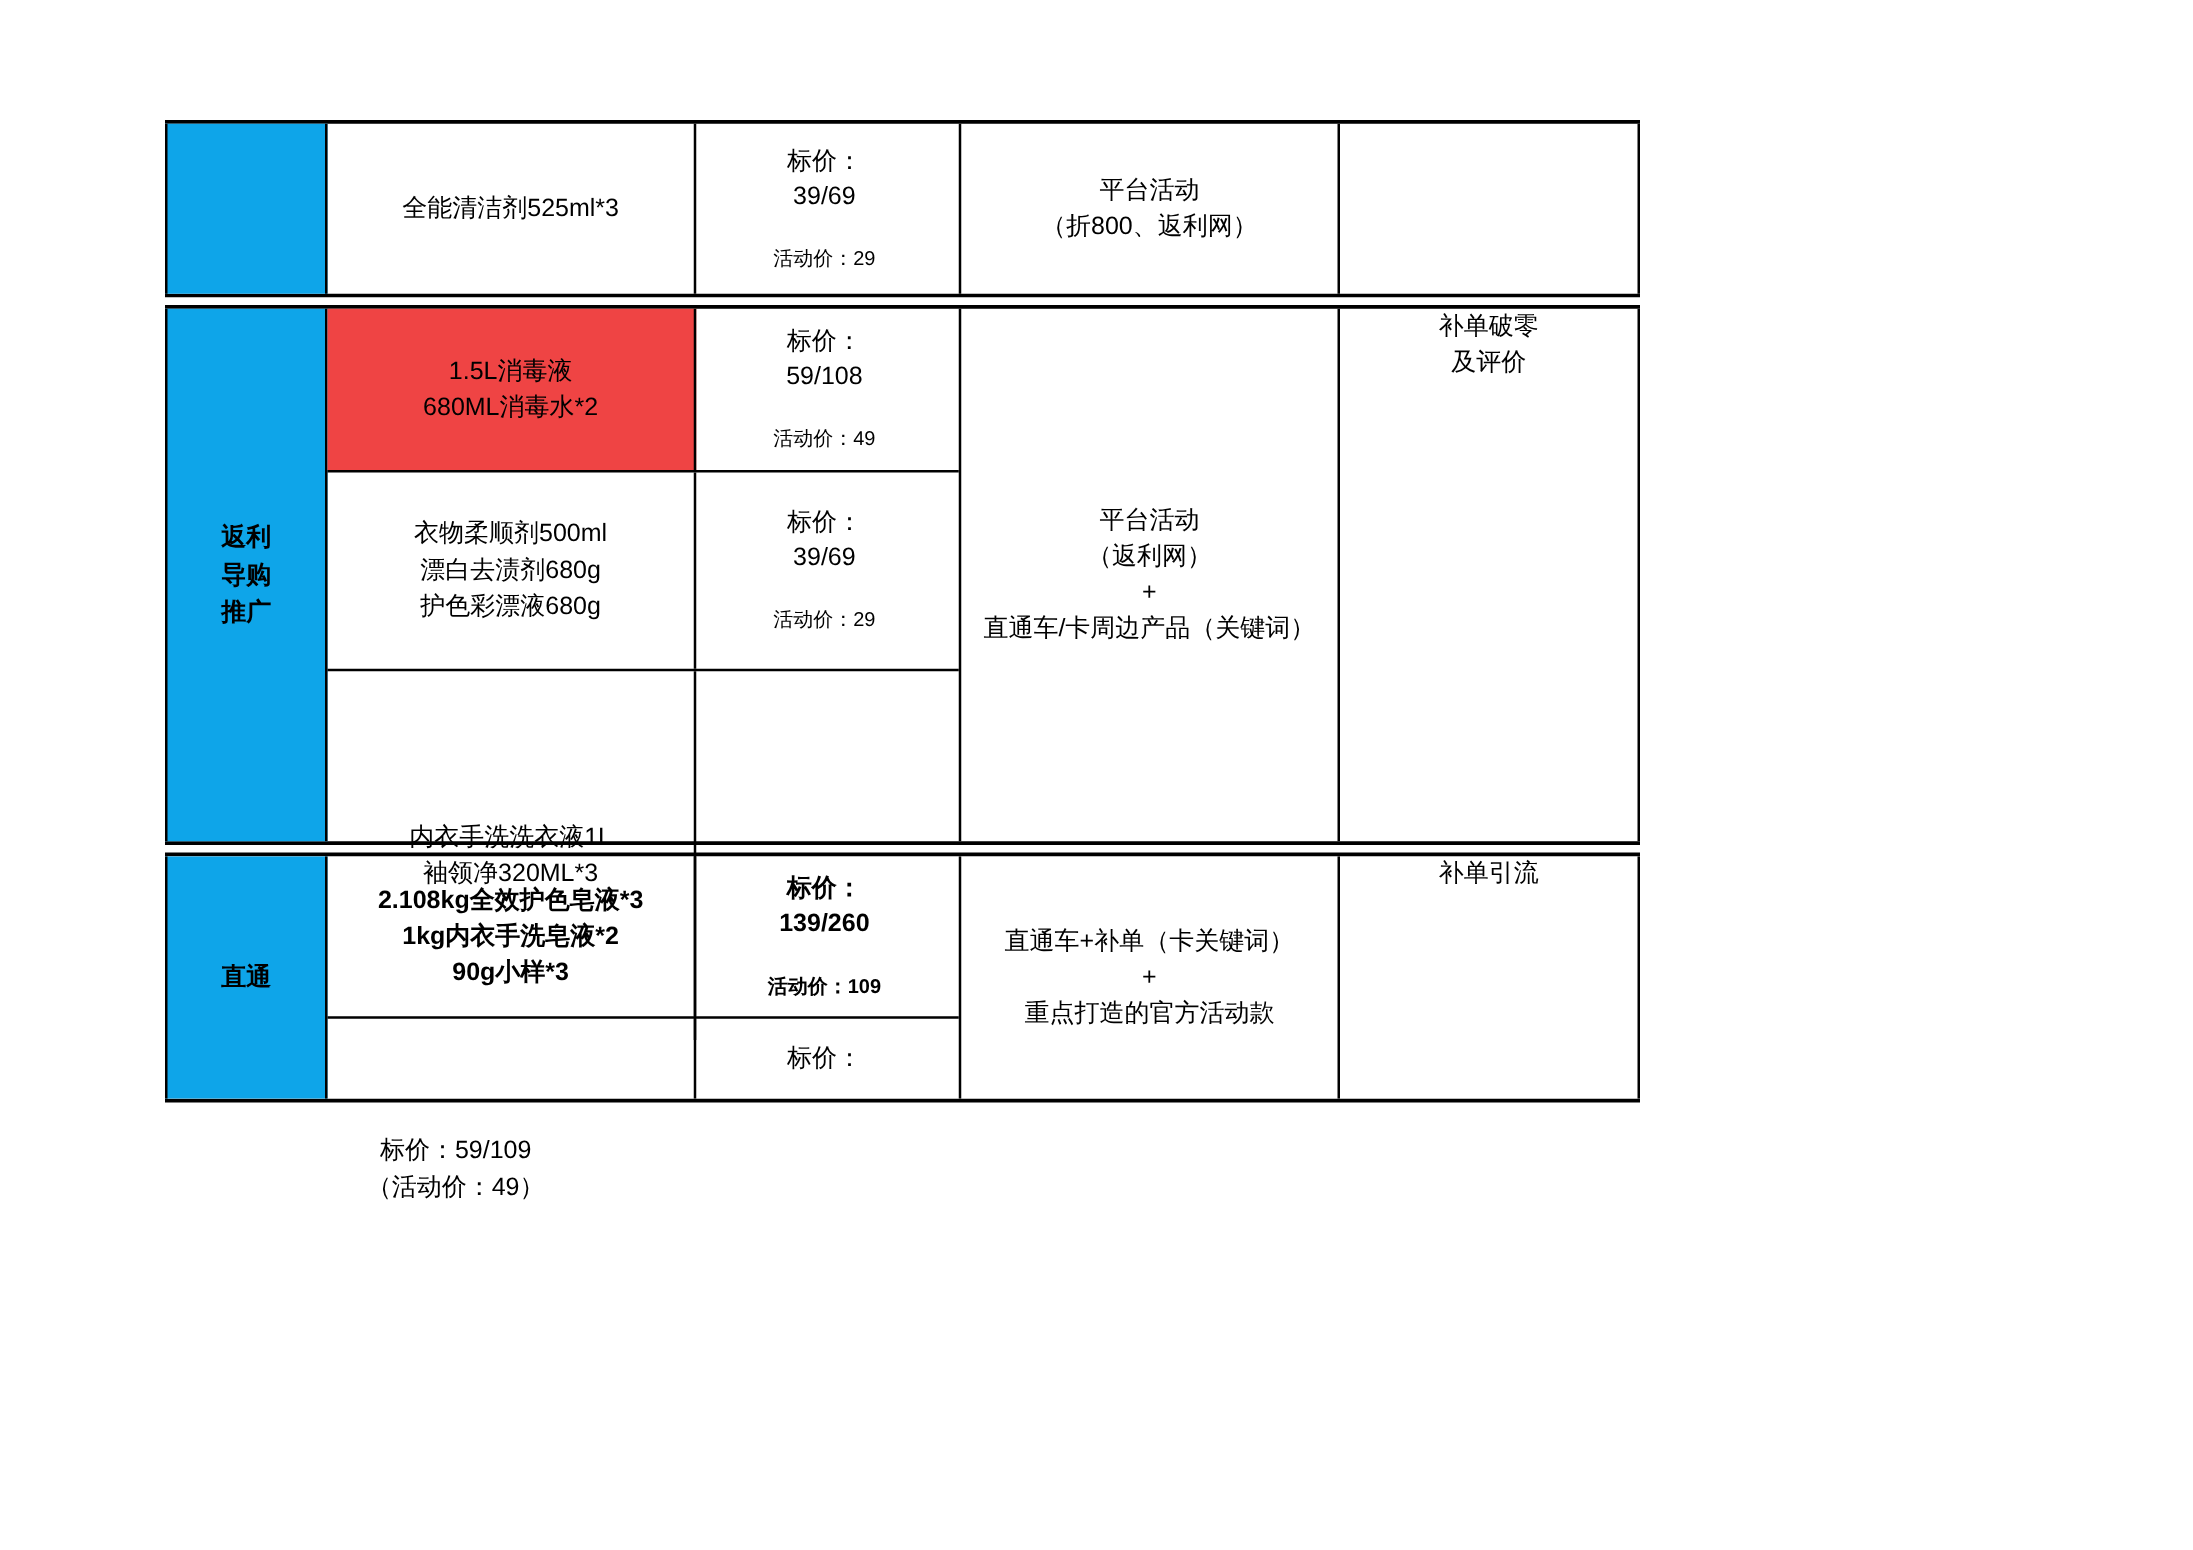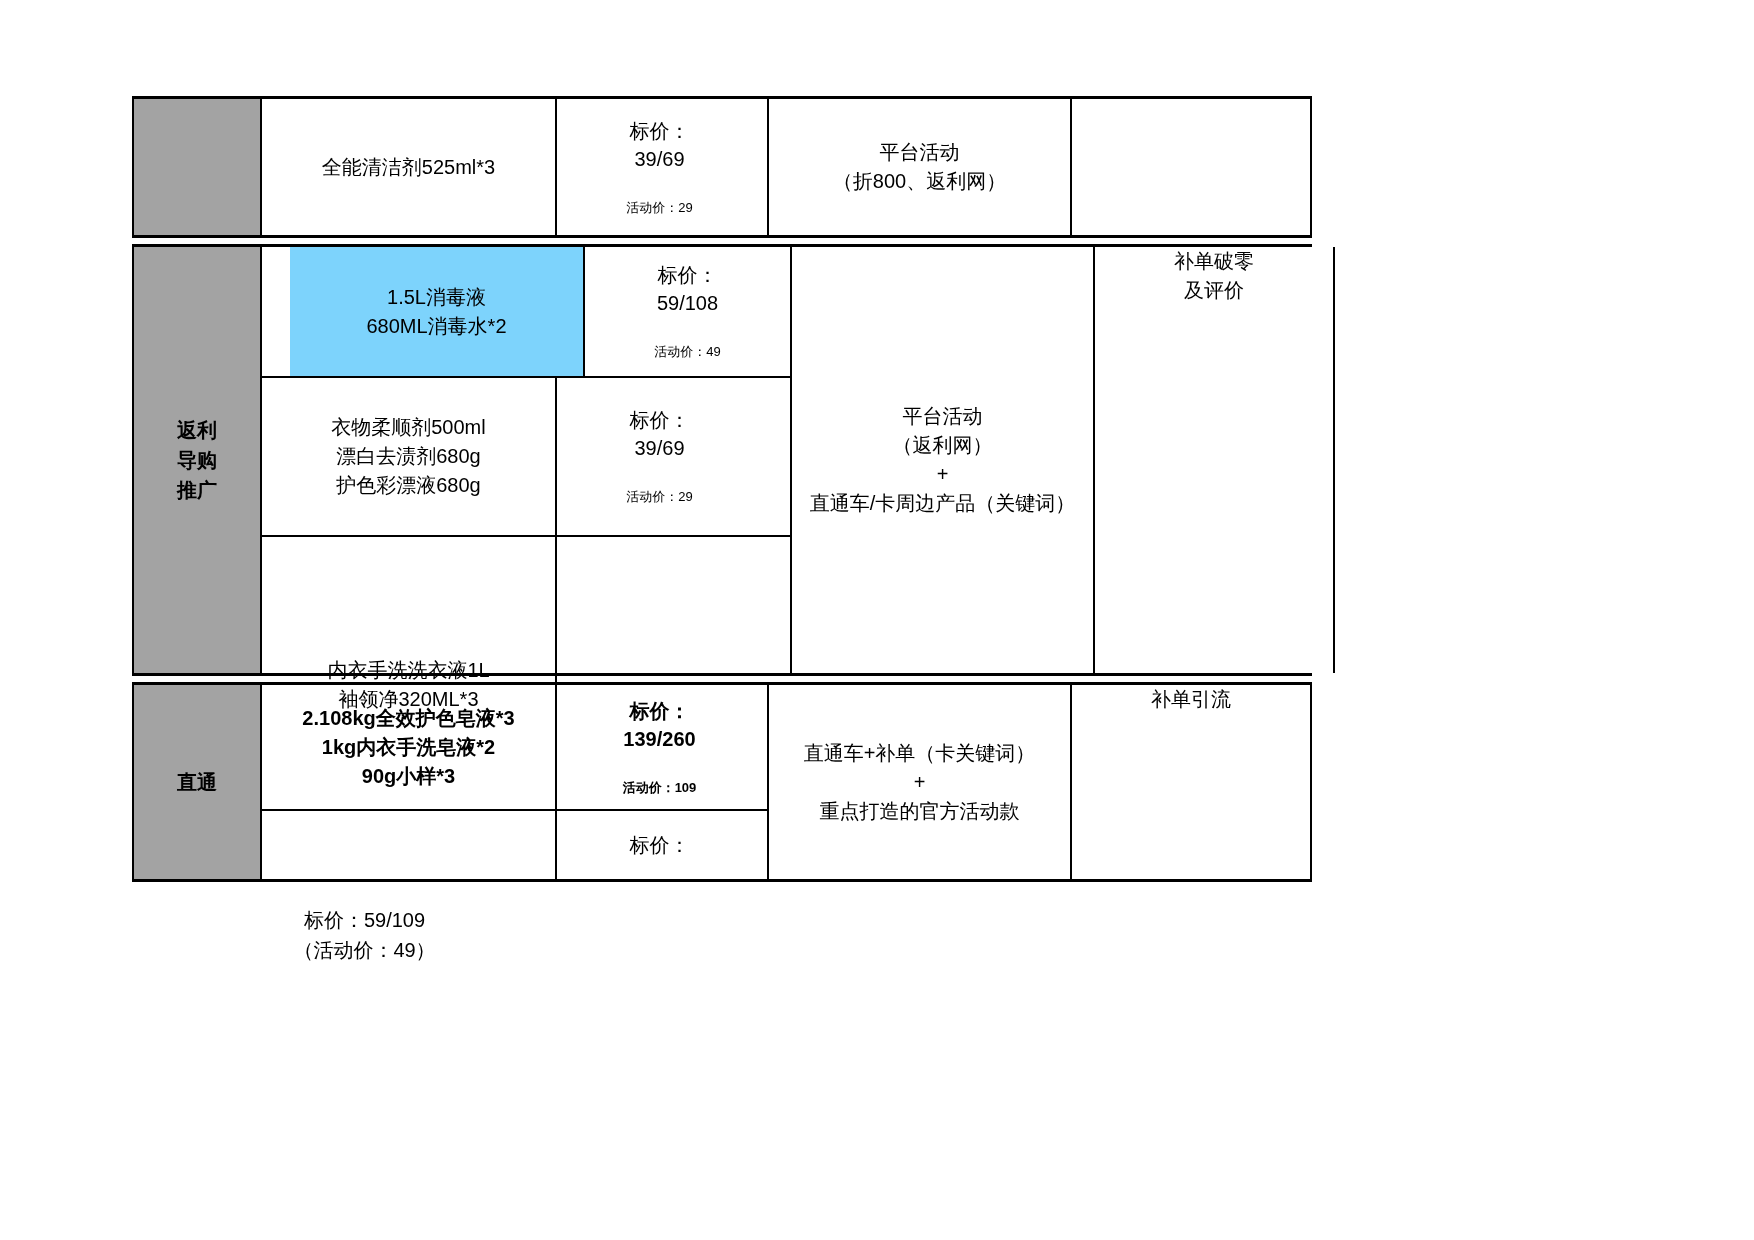--- a/index.html
+++ b/index.html
@@ -34,21 +34,21 @@
     background: #ffffff;
   }
 
   
   .gutter { height: 6px; background: #ffffff; width: 1180px; }
 
   
   .col-cat {
     width: 130px;
     flex: 0 0 130px;
-    background: #a3a3a3;
+    background: #0ea5e9;
     border-left: 2px solid #000;
     border-right: 2px solid #000;
     box-sizing: border-box;
     display: flex;
     align-items: center;
     justify-content: center;
     text-align: center;
   }
   .col-rows {
     flex: 1 1 auto;
@@ -101,34 +101,34 @@
     width: 205px;
     flex: 0 0 205px;
     box-sizing: border-box;
     display: flex;
     flex-direction: column;
     align-items: center;
     justify-content: center;
     text-align: center;
     padding: 12px 6px;
   }
-  .cell-prod.highlight { background: #7dd3fc; margin-left: 28px; }
+  .cell-prod.highlight { background: #ef4444; }
 
   .txt {
     font-size: 20px;
     line-height: 1.45;
     white-space: pre-line;
   }
   .txt.cat {
     font-weight: bold;
     font-size: 20px;
     line-height: 1.5;
   }
   .price-top { font-size: 20px; line-height: 1.4; white-space: pre-line; }
-  .price-bot { font-size: 13px; line-height: 1.4; margin-top: 26px; white-space: pre-line; }
+  .price-bot { font-size: 16px; line-height: 1.4; margin-top: 26px; white-space: pre-line; }
   .price-single { font-size: 20px; line-height: 1.5; white-space: pre-line; }
 
   
   .sec-a { height: 142px; }
   .sec-b { height: 432px; }
   .sec-c { height: 200px; }      
 
   .sec-b .subrow.r1 { height: 146px; }
   .sec-b .subrow.r2 { height: 177px; }
   .sec-b .subrow.r3 { height: 136px; flex-direction: column; }

